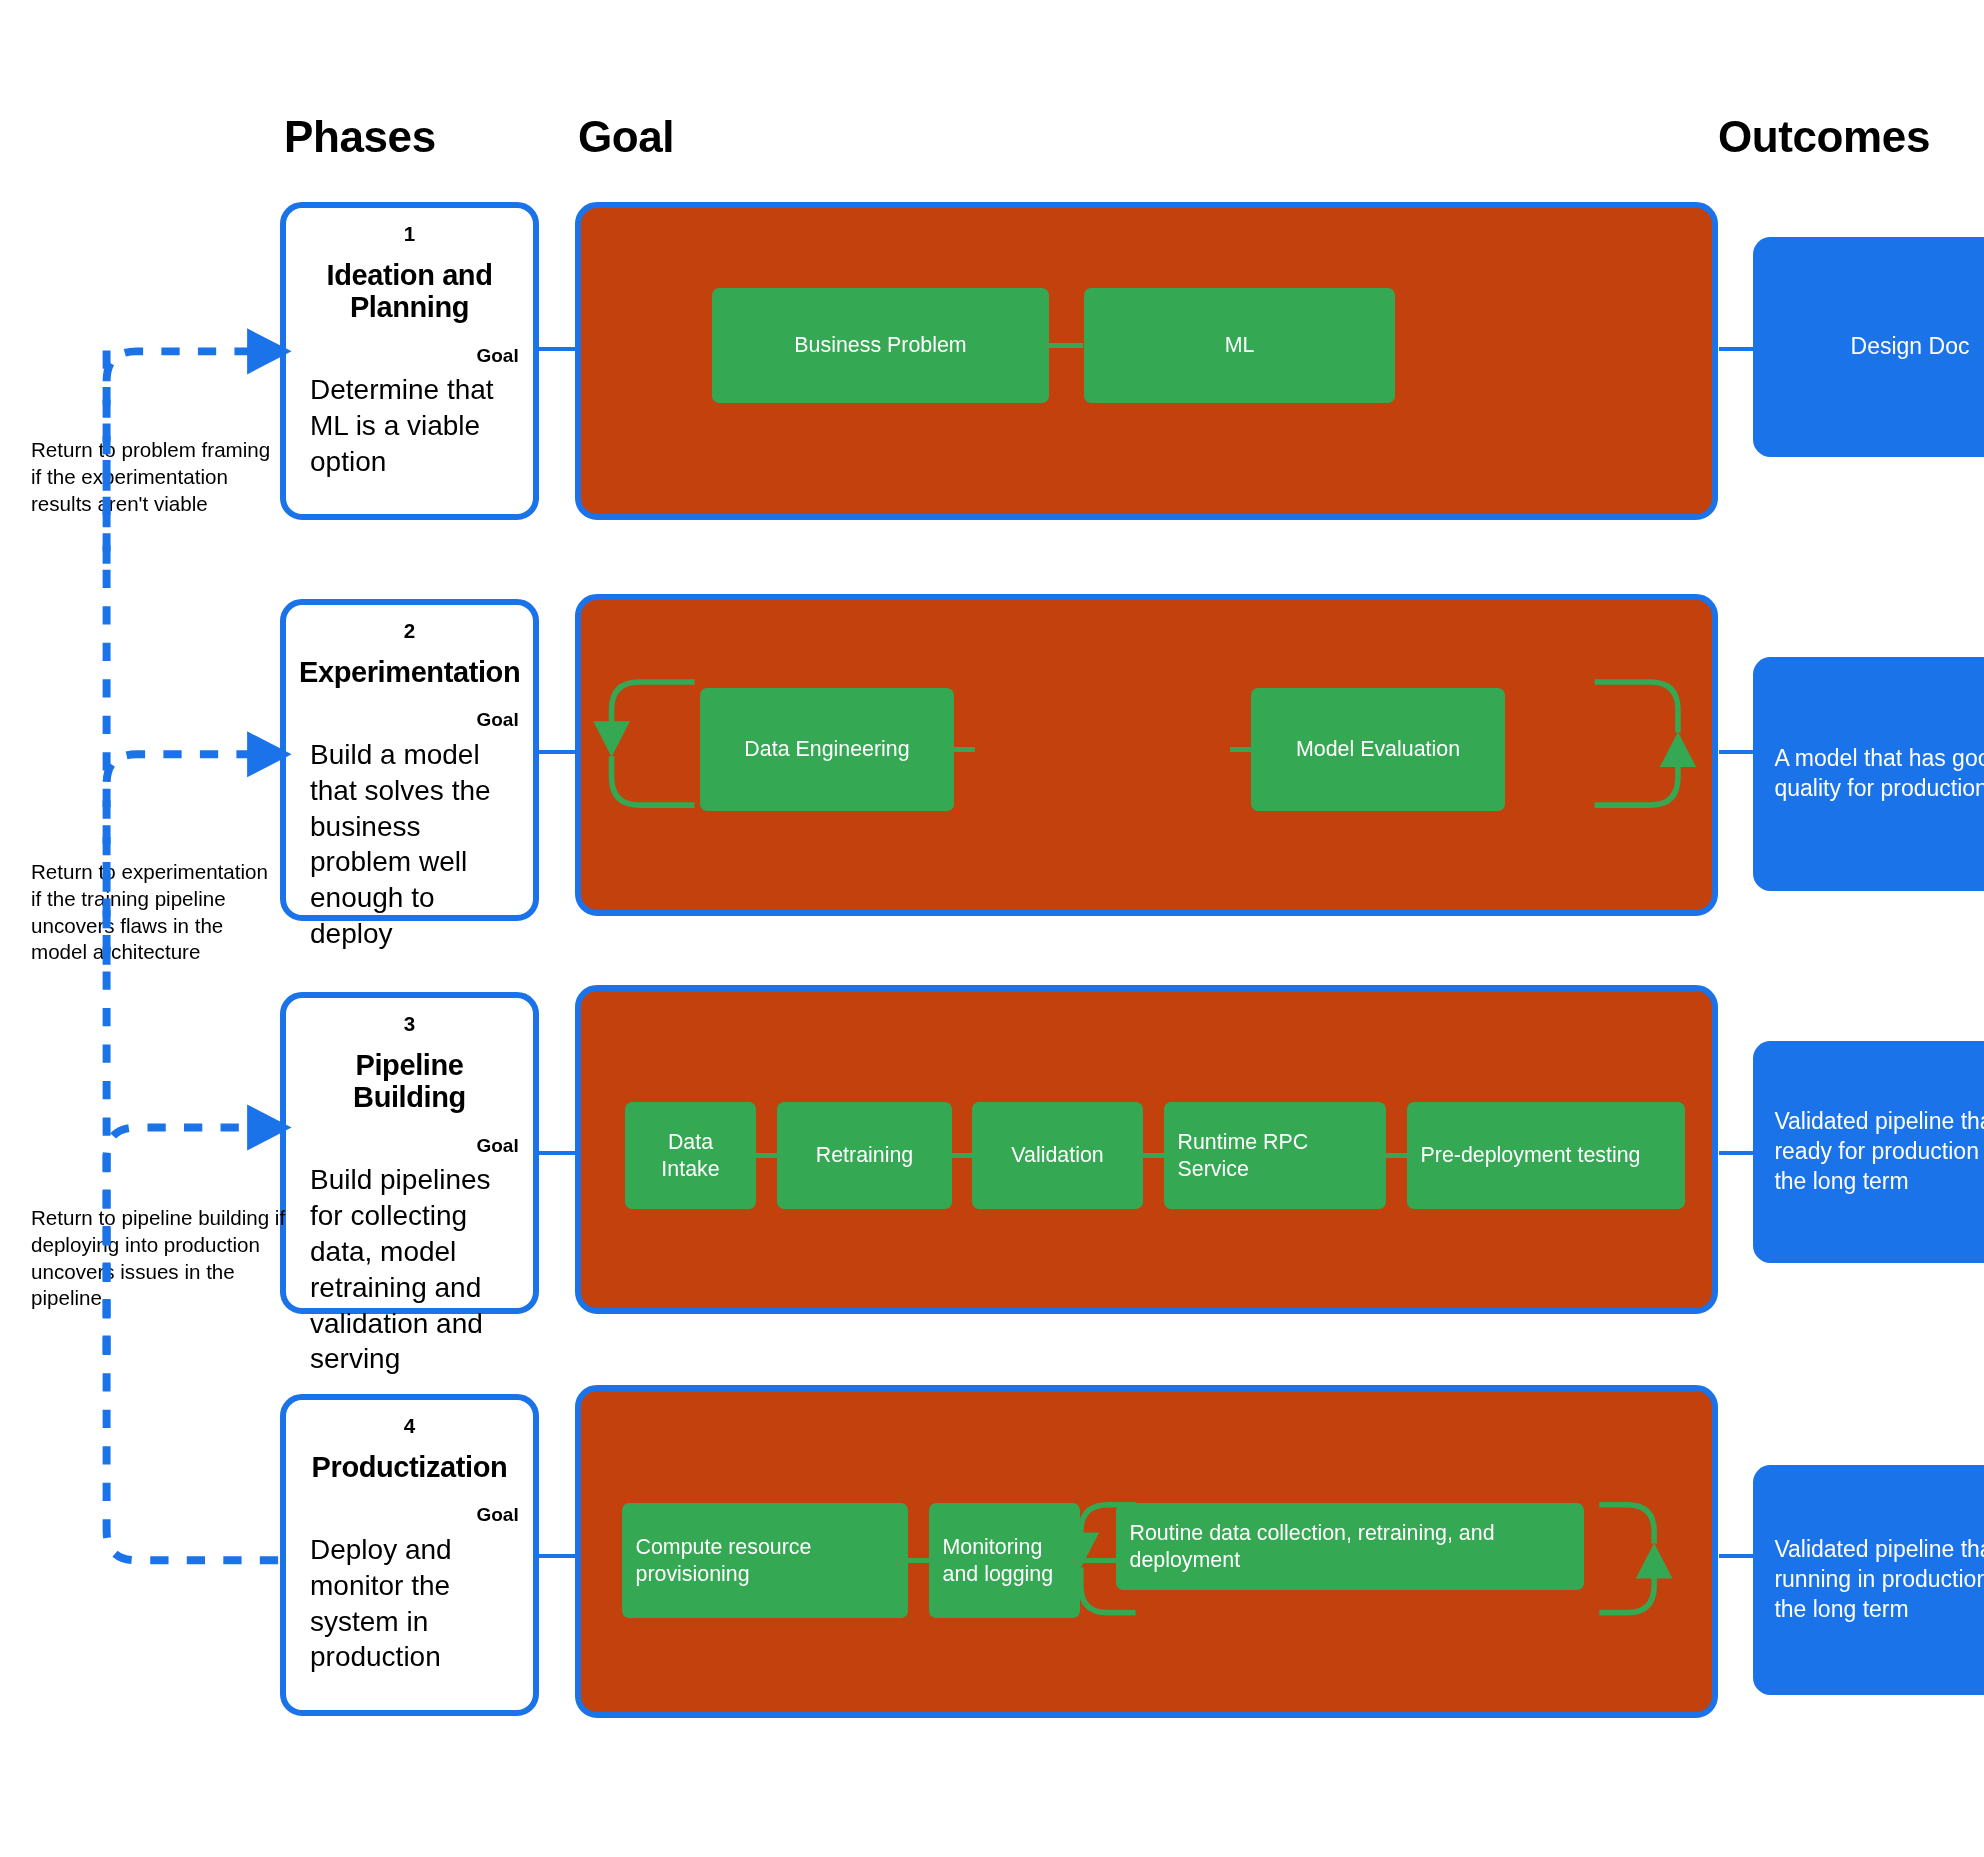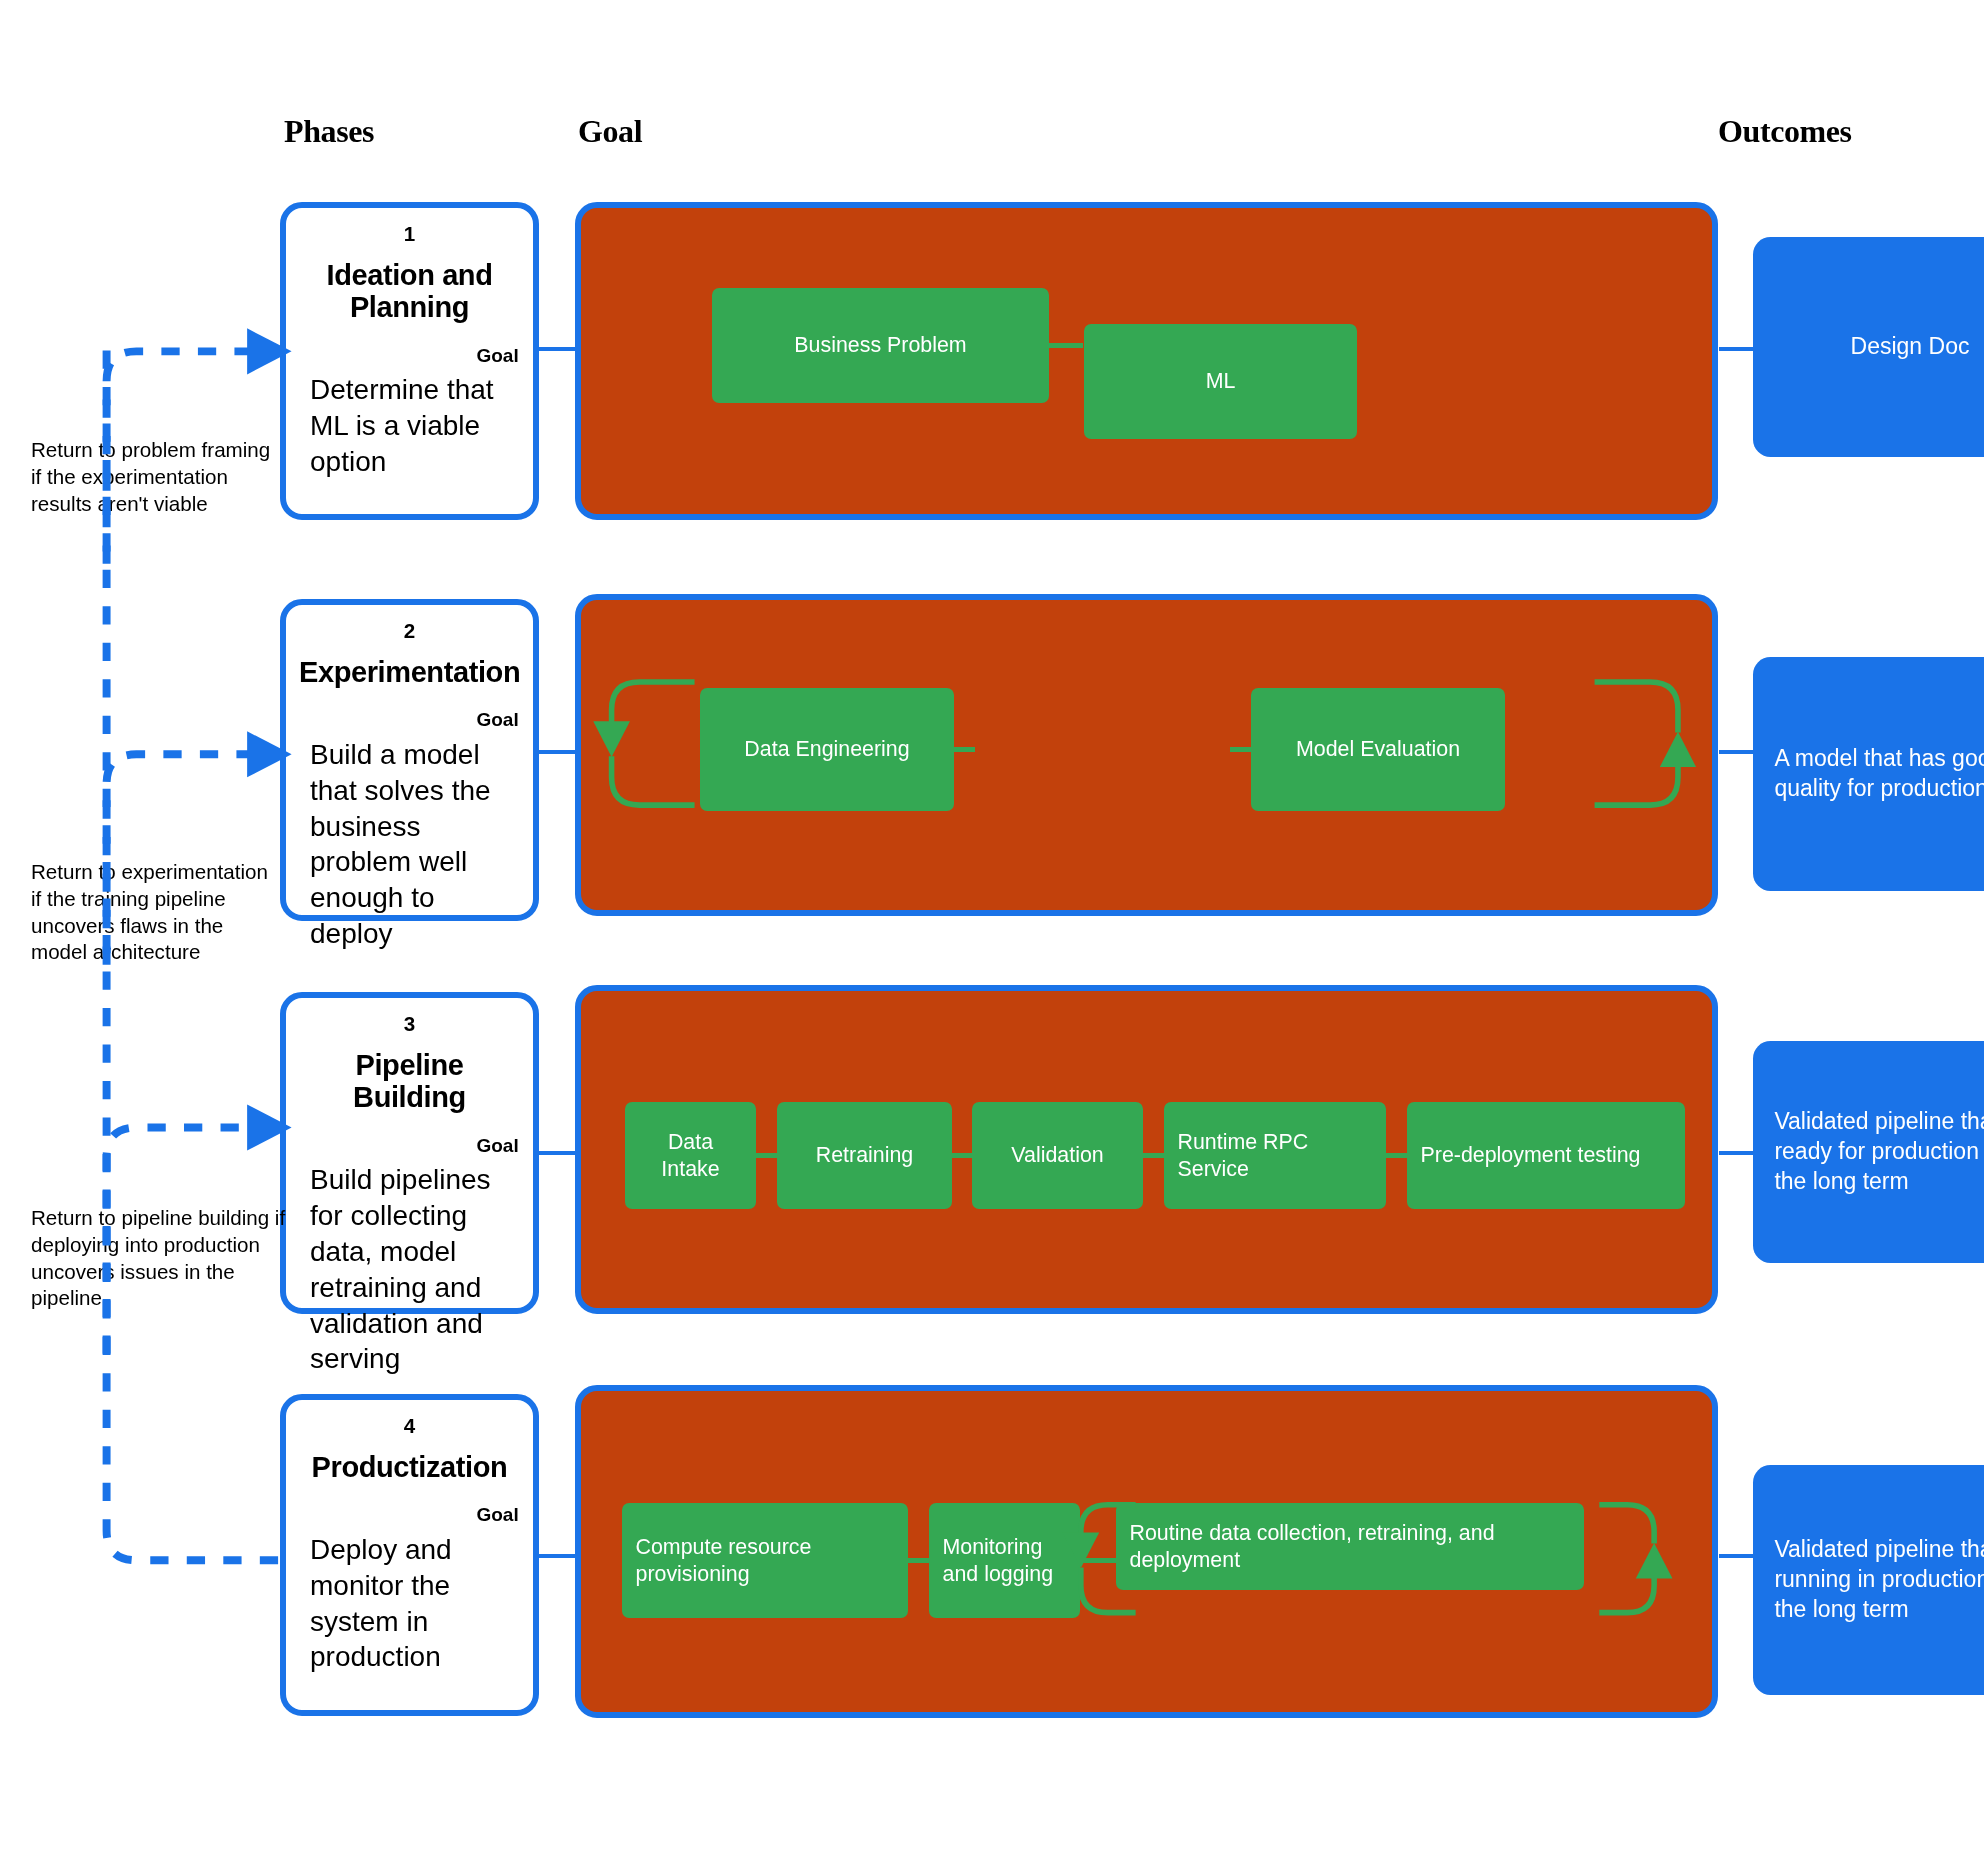--- a/index.html
+++ b/index.html
@@ -11,26 +11,25 @@
   #stage{
     position:relative;
     width:2253px;
     height:1858px;
     background:#fff;
     overflow:hidden;
   }
   
   .col-head{
     position:absolute;
-    font-size:32px;
+    font-size:44px;
     font-weight:700;
     letter-spacing:-0.4px;
     line-height:1;
     white-space:nowrap;
-    font-family:Liberation Serif, serif;
   }
   #head-phases{left:284px;top:115px;}
   #head-tasks{left:578px;top:115px;}
   #head-outcomes{left:1718px;top:115px;}
 
   
   .phase-card{
     position:absolute;
     box-sizing:border-box;
     border:6.4px solid #1a73e8;
@@ -155,21 +154,21 @@
       <div class="goal-label">Goal</div>
       <div class="goal-text">Determine that ML is a viable option</div>
     </div>
   </div>
 
   <div class="bconn" style="left:539px;top:347px;width:36px;"></div>
 
   <div class="tasks-box" style="top:202px;height:318px;">
     <div class="gnode center" style="left:131px;top:80px;width:337px;height:115px;">Business Problem</div>
     <div class="gconn" style="left:468px;top:135px;width:34px;"></div>
-    <div class="gnode center" style="left:503px;top:80px;width:273px;height:115px;margin-top:36px;">ML</div>
+    <div class="gnode center" style="left:503px;top:80px;width:311px;height:115px;">ML</div>
   </div>
 
   <div class="bconn" style="left:1719px;top:347px;width:34px;"></div>
   <div class="outcome center" style="left:1753px;top:237px;width:314px;height:220px;">Design Doc</div>
 
   <div class="phase-card" style="top:599px;height:322px;">
     <div class="phase-num">2</div>
     <div class="phase-title">Experimentation</div>
     <div class="goal-wrap">
       <div class="goal-label">Goal</div>

